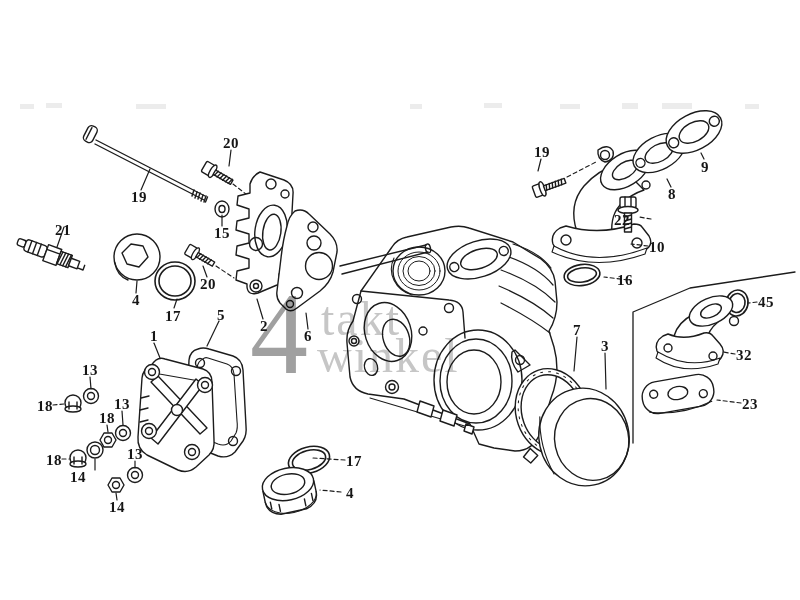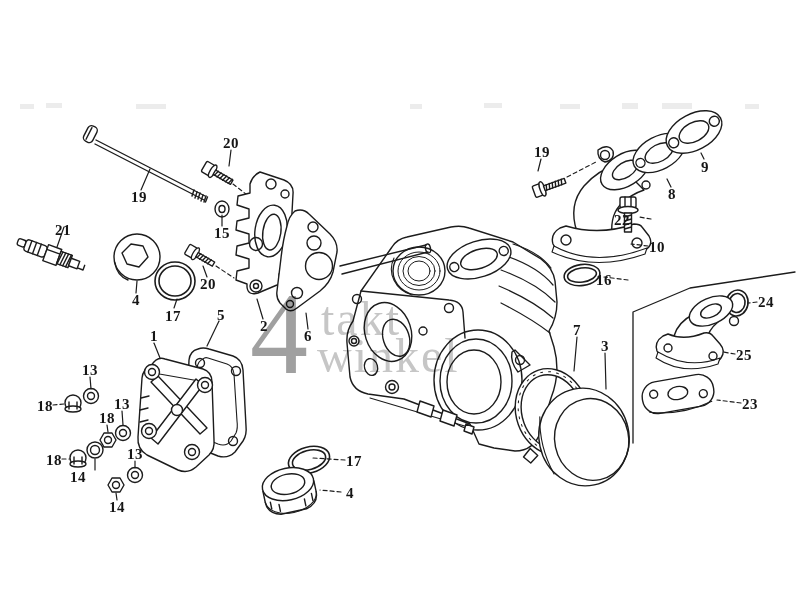--- a/index.html
+++ b/index.html
@@ -473,18 +473,18 @@
   <div class="co" style="left:117px;top:507px">14</div>
   <div class="co" style="left:354px;top:461px">17</div>
   <div class="co" style="left:350px;top:493px">4</div>
   <div class="co" style="left:577px;top:330px">7</div>
   <div class="co" style="left:605px;top:346px">3</div>
   <div class="co" style="left:542px;top:152px">19</div>
   <div class="co" style="left:672px;top:194px">8</div>
   <div class="co" style="left:705px;top:167px">9</div>
   <div class="co" style="left:622px;top:220px">22</div>
   <div class="co" style="left:657px;top:247px">10</div>
-  <div class="co" style="left:604px;top:280px">16</div>
-  <div class="co" style="left:766px;top:302px">24</div>
-  <div class="co" style="left:744px;top:355px">25</div>
+  <div class="co" style="left:625px;top:280px">16</div>
+  <div class="co" style="left:766px;top:302px">45</div>
+  <div class="co" style="left:744px;top:355px">32</div>
   <div class="co" style="left:750px;top:404px">23</div>
 
 </div>
 
 </body></html>

